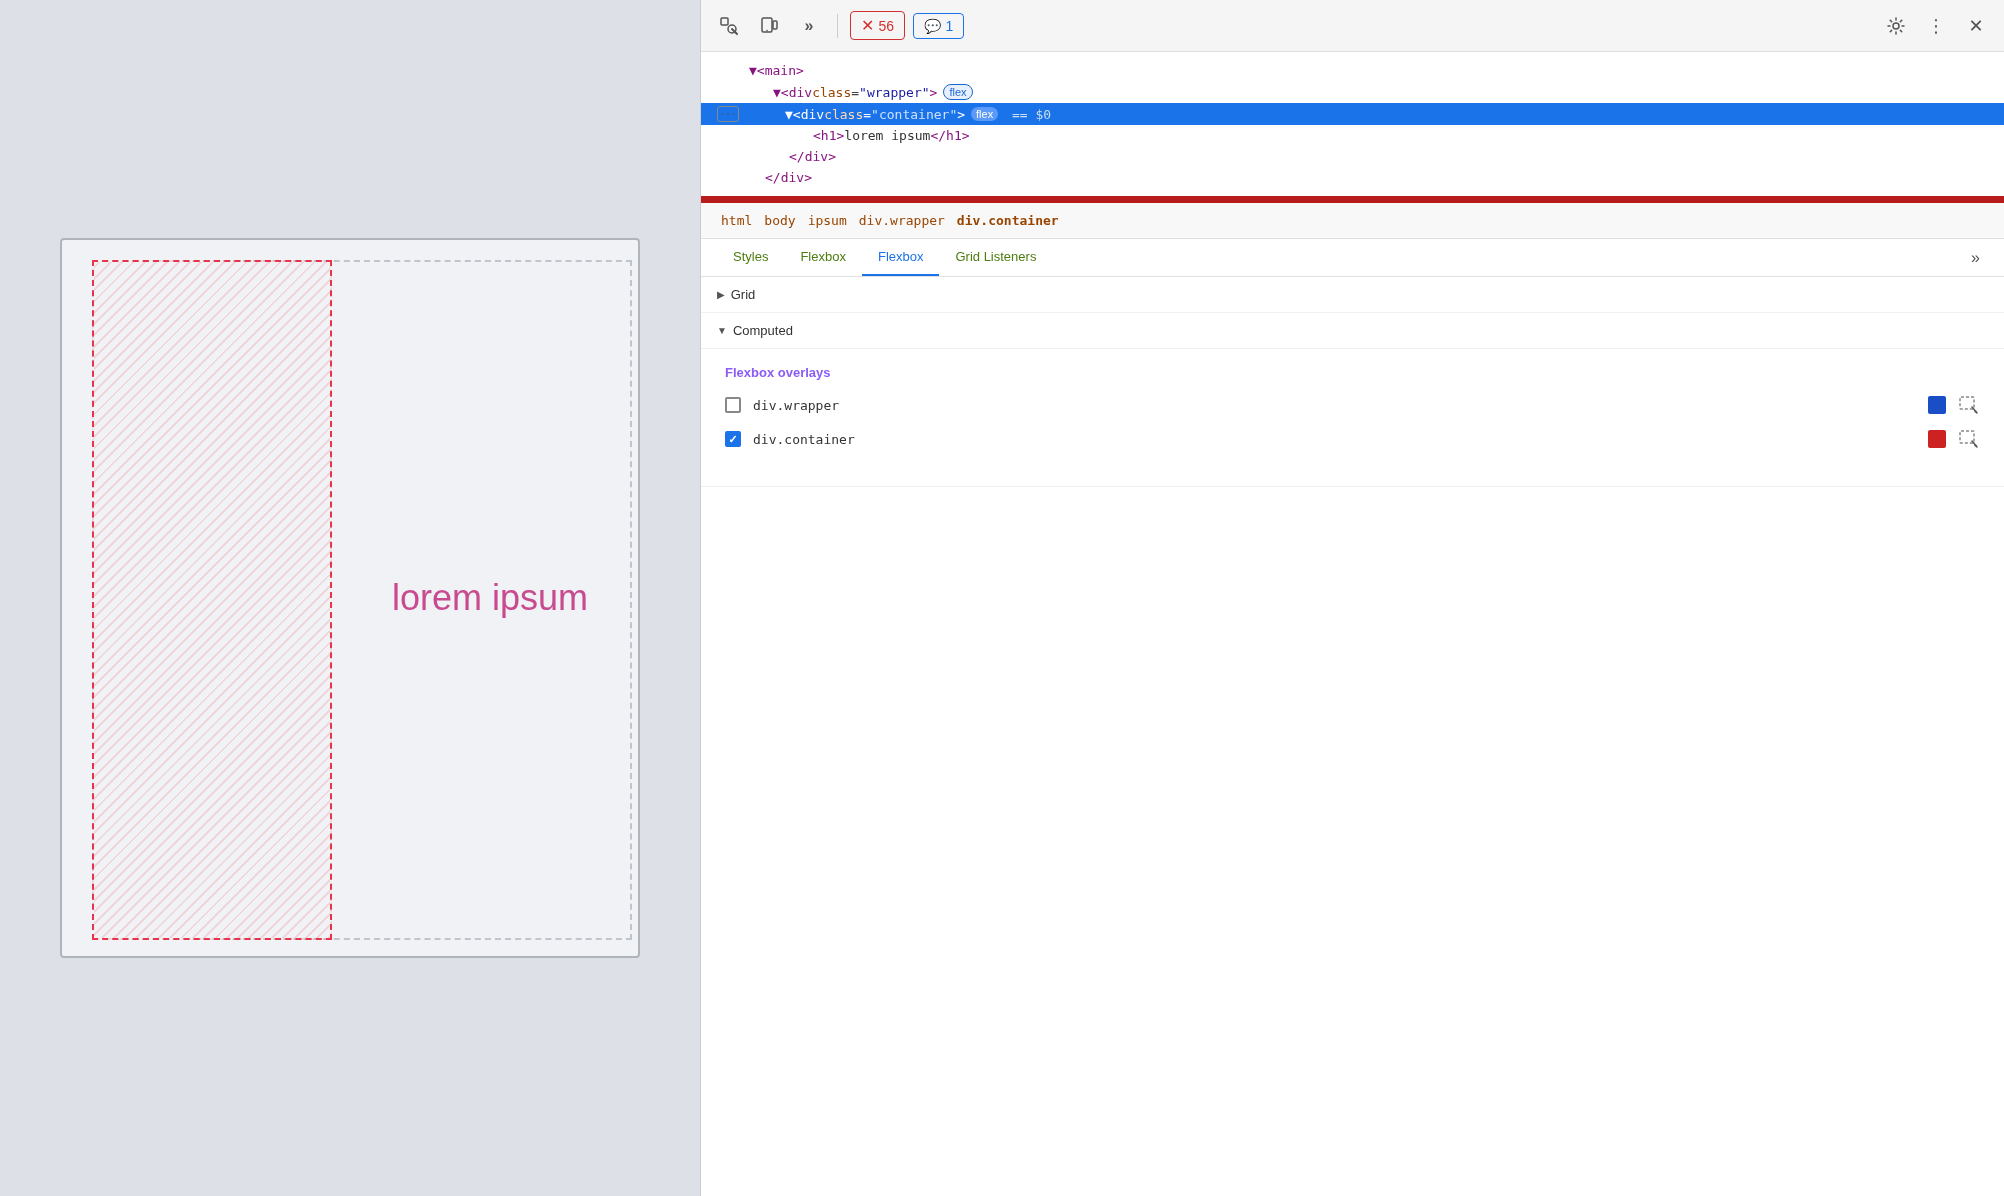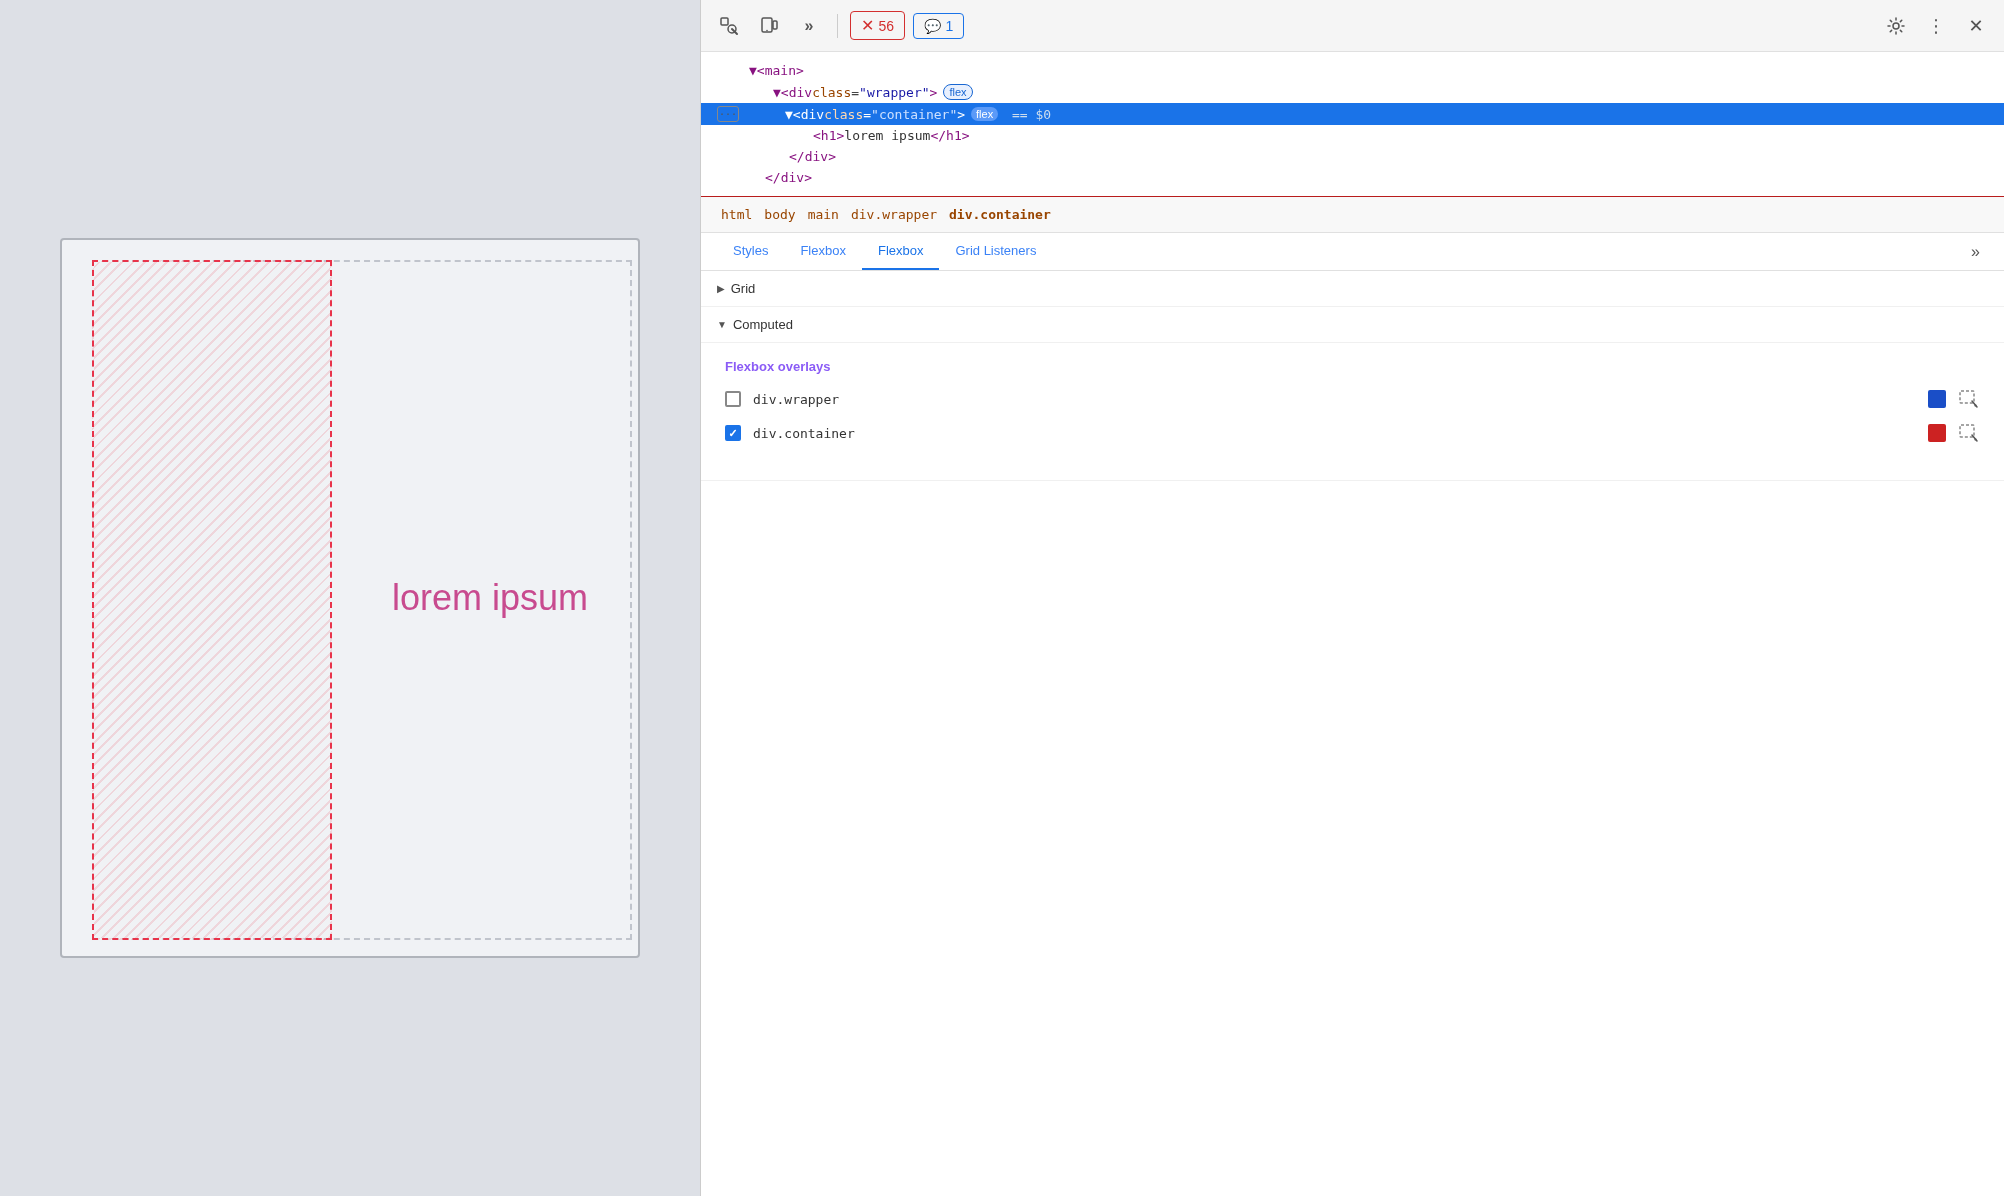--- a/index.html
+++ b/index.html
@@ -151,21 +151,21 @@
       font-size: 18px;
       color: #555;
     }
 
     
     .dom-tree {
       padding: 8px 0;
       font-family: 'Consolas', 'Monaco', monospace;
       font-size: 13px;
       background: #fff;
-      border-bottom: 1px solid #b91c1c;
+      border-bottom: 7px solid #b91c1c;
     }
 
     .tree-row {
       display: flex;
       align-items: center;
       padding: 3px 16px;
       cursor: pointer;
       white-space: nowrap;
     }
     .tree-row.selected { background: #1a73e8; color: #fff; }
@@ -251,21 +251,21 @@
       align-items: center;
       border-bottom: 1px solid #e0e0e0;
       background: #fff;
       padding: 0 16px;
       gap: 0;
     }
 
     .tab {
       padding: 10px 16px;
       font-size: 13px;
-      color: #3b82f6;
+      color: #4d7c0f;
       cursor: pointer;
       border-bottom: 2px solid transparent;
       white-space: nowrap;
     }
     .tab.active {
       color: #1a73e8;
       border-bottom: 2px solid #1a73e8;
       font-weight: 500;
     }
 
@@ -477,21 +477,21 @@
       <span class="tree-indent" style="width:48px;"></span>
       <span class="tag">&lt;/div&gt;</span>
     </div>
   </div>
 
   <div class="breadcrumb">
     <span class="breadcrumb-item">html</span>
     <span class="breadcrumb-separator"> </span>
     <span class="breadcrumb-item">body</span>
     <span class="breadcrumb-separator"> </span>
-    <span class="breadcrumb-item">main</span>
+    <span class="breadcrumb-item">ipsum</span>
     <span class="breadcrumb-separator"> </span>
     <span class="breadcrumb-item">div.wrapper</span>
     <span class="breadcrumb-separator"> </span>
     <span class="breadcrumb-item active">div.container</span>
   </div>
 
   <div class="tabs-bar">
     <div class="tab">Styles</div>
     <div class="tab">Flexbox</div>
     <div class="tab active">Flexbox</div>

